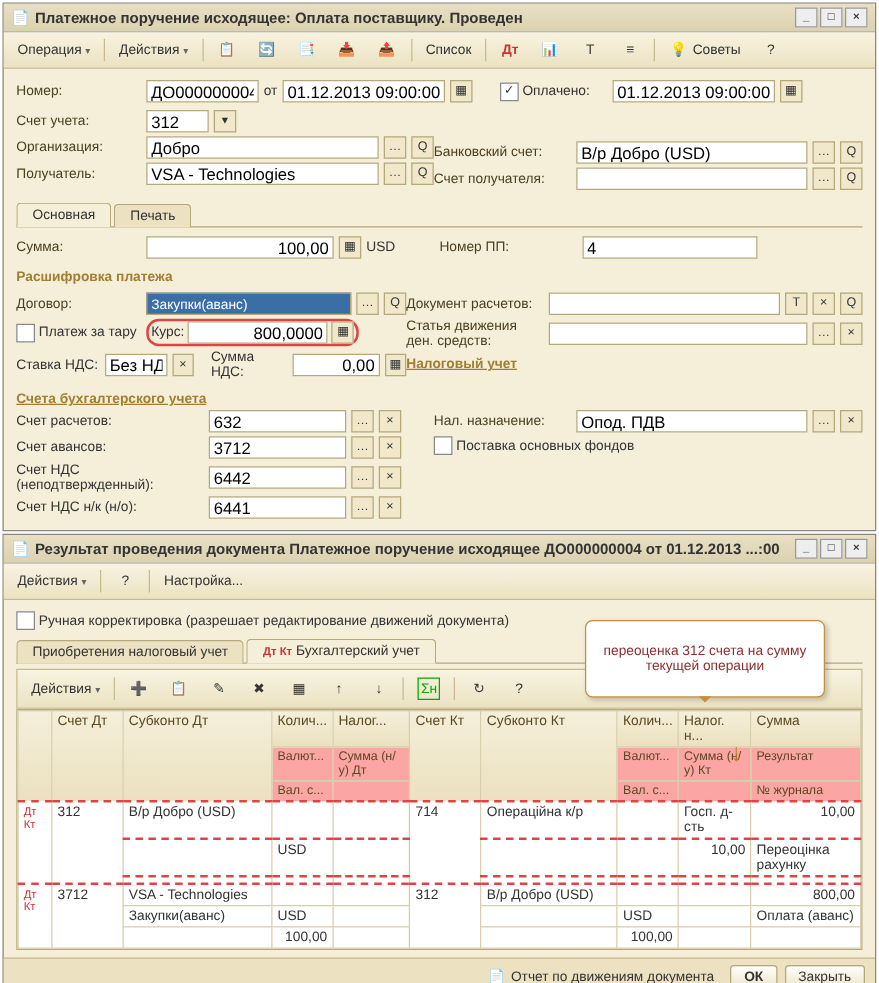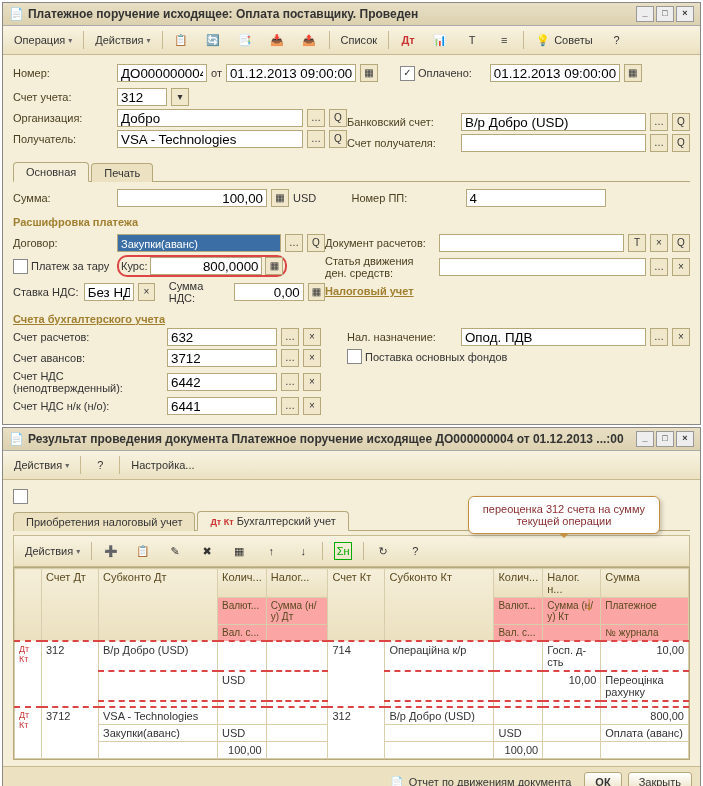--- a/index.html
+++ b/index.html
@@ -21,21 +21,21 @@
 .input.num { text-align:right; }
 .ibtn { width:18px; height:18px; border:1px solid #b5a87a; background:#f1e8cc; text-align:center; line-height:16px; font-size:10px; cursor:pointer; box-sizing:border-box; }
 .cols { display:flex; }
 .col { flex:1; }
 .tabs { display:flex; margin-top:6px; border-bottom:1px solid #b5a87a;align-items:flex-end; }
 .tab { padding:3px 12px; border:1px solid #b5a87a; border-bottom:none; background:#ece2c2; border-radius:4px 4px 0 0; margin-right:2px; cursor:pointer; position:relative; top:1px; }
 .tab.active { background:#f5eed9; border-bottom:1px solid #f5eed9; }
 .section-title { color:#a08030; font-weight:bold; margin:6px 0 3px 0; }
 .section-title.u { text-decoration:underline; }
 .hl-red { border:2px solid #d44; border-radius:10px; padding:0 2px; }
-.speech { position:absolute; background:#fff; border:1px solid #c49040; border-radius:6px; padding:6px 10px; font-size:11px; color:#8a3030; text-align:center; box-shadow:2px 2px 4px rgba(0,0,0,.2); }
+.speech { position:absolute; background:#fff; border:1px solid #c49040; border-radius:6px; padding:18px 10px; font-size:11px; color:#8a3030; text-align:center; box-shadow:2px 2px 4px rgba(0,0,0,.2); }
 .speech::after { content:""; position:absolute; bottom:-10px; left:50%; margin-left:-5px; border:5px solid transparent; border-top-color:#c49040; }
 .grid { border:1px solid #b5a87a; background:#fff; font-size:11px; }
 .grid table { border-collapse:collapse; width:100%; }
 .grid th, .grid td { border:1px solid #d8ceab; padding:2px 4px; text-align:left; vertical-align:top; }
 .grid th { background:linear-gradient(#f5eed9,#ebe1c0); font-weight:normal; color:#5a4a1f; }
 .grid .sub th { background:#fca5a5; font-size:10px; }
 .grid td.num { text-align:right; }
 .footer { padding:4px 8px; display:flex; justify-content:flex-end; align-items:center; gap:6px; border-top:1px solid #c8ba90; background:#ece2c2; }
 .btn { padding:3px 10px; border:1px solid #b5a87a; background:linear-gradient(#fff,#ece2c2); border-radius:3px; cursor:pointer; }
 .chk { display:inline-flex; align-items:center; gap:3px; }
@@ -303,20 +303,21 @@
       </span>
     <span class="sep"></span>
     <span class="tbtn">
         <span>Настройка...</span>
       </span>
   </div>
   <div style="padding:6px 10px">
     <div class="row">
       <span class="chk">
           <span class="chkbox"></span>
+          <span>Ручная корректировка (разрешает редактирование движений документа)</span>
         </span>
     </div>
 
     <div class="relpos">
       <div class="tabs">
         <div class="tab">Приобретения налоговый учет</div>
         <div class="tab active"><span style="color:#c33;font-weight:bold;font-size:9px">Дт Кт</span> <span>Бухгалтерский учет</span></div>
       </div>
       <div class="speech" style="top:-14px;right:30px;width:170px">
         <span>переоценка 312 счета на сумму текущей операции</span>
@@ -377,21 +378,21 @@
           <th rowspan="3" style="width:100px">Субконто Кт</th>
           <th>Колич...</th>
           <th>Налог. н...</th>
           <th>Сумма</th>
         </tr>
         <tr class="sub">
           <th>Валют...</th>
           <th>Сумма (н/у) Дт</th>
           <th>Валют...</th>
           <th>Сумма (н/у) Кт</th>
-          <th>Платежное</th>
+          <th>Результат</th>
         </tr>
         <tr class="sub">
           <th>Вал. с...</th>
           <th></th>
           <th>Вал. с...</th>
           <th></th>
           <th>№ журнала</th>
         </tr>
 
         <tr class="dashed-row">

